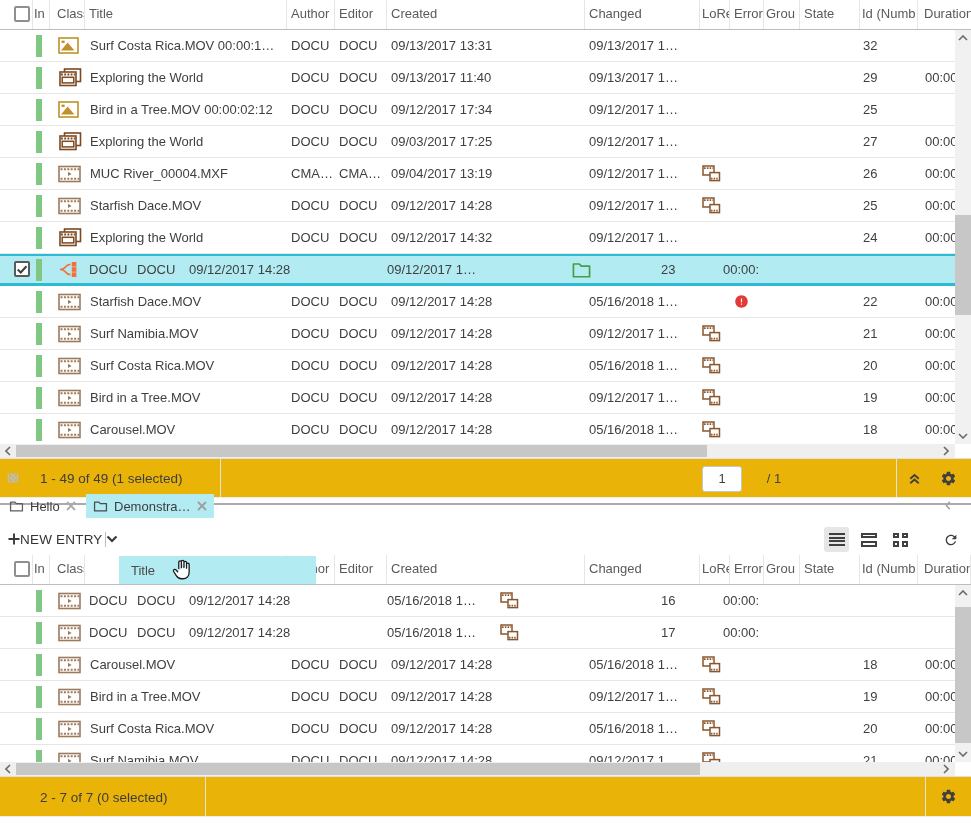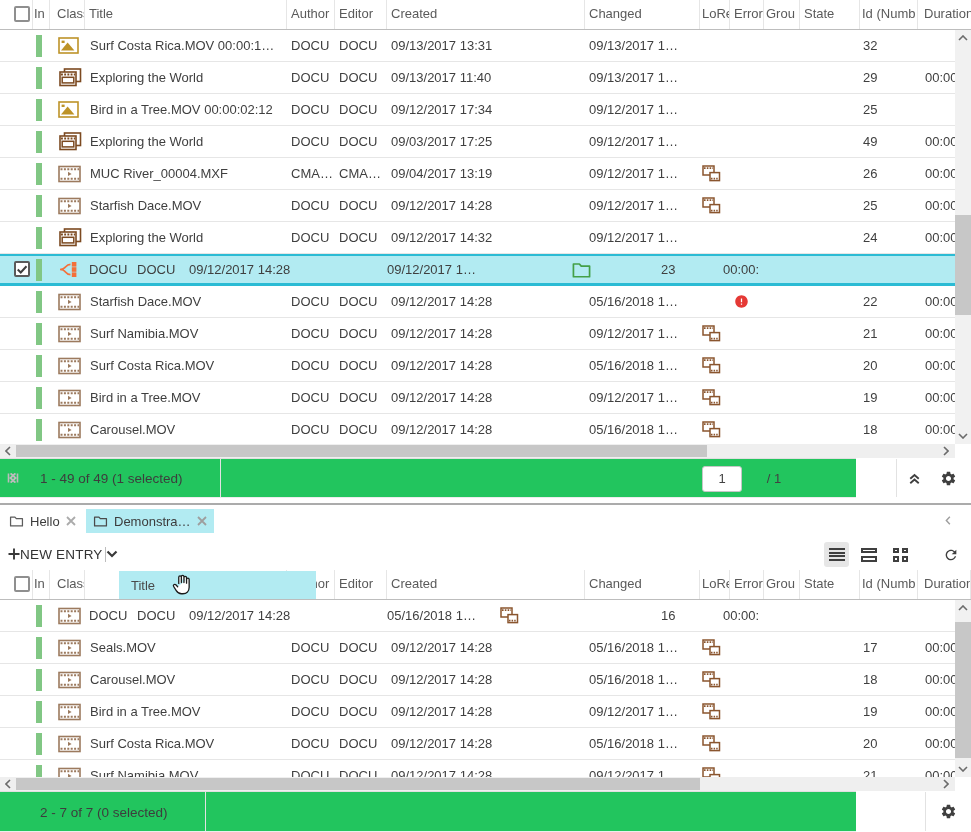--- a/index.html
+++ b/index.html
@@ -1,21 +1,21 @@
 <!DOCTYPE html>
 <html><head>
 <meta charset="utf-8">
 <style>
   *{margin:0;padding:0;box-sizing:border-box}
   html,body{background:#fff}
   #stage{position:relative;width:971px;height:832px;overflow:hidden;background:#fff;
          font-family:"Liberation Sans",sans-serif;color:#424242}
   .panel{position:absolute;left:0;width:971px}
   #top-panel{top:0;height:498px}
-  #bottom-panel{top:506px;height:326px}
+  #bottom-panel{top:491px;height:326px}
   #splitter{position:absolute;top:503px;left:0;width:971px;height:2px;background:#ababab}
 
   
   .col-check{width:33px}.col-in{width:17px}.col-class{width:35px}.col-title{width:202px}
   .col-author{width:48px}.col-editor{width:52px}.col-created{width:198px}.col-changed{width:115px}
   .col-lore{width:30px}.col-error{width:34px}.col-grou{width:36px}.col-state{width:60px}
   .col-id{width:58px}.col-duration{width:53px}
 
   .thead{position:absolute;left:0;width:971px;height:30px;display:flex;background:#fff;
          border-bottom:1px solid #bdbdbd}
@@ -64,21 +64,21 @@
   .hscroll{position:absolute;left:0;width:955px;height:14px;background:#efefef}
   #top-hscroll{top:444px}
   #bottom-hscroll{top:271px}
   .hthumb{position:absolute;top:1px;height:12px;background:#c7c7c7}
   #top-hthumb{left:16px;width:691px}
   #bottom-hthumb{left:16px;width:684px}
   .harrow{position:absolute;top:0;width:14px;height:14px;display:flex;align-items:center;justify-content:center}
   .harrow.left{left:1px}.harrow.right{right:2px}
 
   
-  .statusbar{position:absolute;left:0;width:856px;background:#22c55e;
+  .statusbar{position:absolute;left:0;width:971px;background:#eab308;
              border-top:1px solid #e0e0e0;border-bottom:1px solid #ececec}
   #top-status{top:458px;height:40px}
   #bottom-status{top:285px;height:41px}
   .range-label{position:absolute;left:40px;top:50%;transform:translateY(-50%);
                font-size:13.5px;color:#3d3d3d}
   .vdiv{position:absolute;top:0;bottom:0;width:1px;background:#e2e2e2}
   .pgbtn{position:absolute;top:0;height:100%;width:26px;display:flex;align-items:center;justify-content:center}
   #pg-first{left:638}#pg-prev{left:668}#pg-next{left:800}#pg-last{left:826}
   #page-box{position:absolute;left:702px;top:7px;width:40px;height:26px;border:1px solid #c6c6c6;
             border-radius:3px;background:#fff;text-align:center;line-height:24px;font-size:13px;color:#424242}
@@ -280,21 +280,21 @@
     <div class="td col-lore">
       
     </div>
     <div class="td col-error">
       
     </div>
     <div class="td col-grou">
       
     </div>
     <div class="td col-state"></div>
-    <div class="td col-id">49</div>
+    <div class="td col-id">27</div>
     <div class="td col-duration">00:00:</div>
   </div>
         <div class="trow">
     <div class="td col-check">
       
     </div>
     <div class="td col-in">
       <span class="inbar"></span>
     </div>
     <div class="td col-class">
@@ -885,21 +885,20 @@
       <span class="cicon">
         <svg width="23" height="18" viewBox="0 0 23 18">
                 <rect x="1" y="1.5" width="21" height="15" fill="none" stroke="#9c7a5e" stroke-width="1.6"></rect>
                 <line x1="2.5" y1="4.3" x2="21" y2="4.3" stroke="#9c7a5e" stroke-width="2.1" stroke-dasharray="2 1.4"></line>
                 <line x1="2.5" y1="13.7" x2="21" y2="13.7" stroke="#9c7a5e" stroke-width="2.1" stroke-dasharray="2 1.4"></line>
                 <polygon points="10,6.8 13.6,8.9 10,11" fill="#9c7a5e"></polygon>
               </svg>
       </span>
 
     </div>
-    <div class="td col-title">Seals.MOV</div>
     <div class="td col-author">DOCU</div>
     <div class="td col-editor">DOCU</div>
     <div class="td col-created">09/12/2017 14:28</div>
     <div class="td col-changed">05/16/2018 1…</div>
     <div class="td col-lore">
       <span class="cicon">
         <svg width="19" height="17" viewBox="0 0 19 17">
                 <rect x="1" y="1" width="11" height="9" fill="none" stroke="#8a552e" stroke-width="1.5"></rect>
                 <line x1="2" y1="3.1" x2="11" y2="3.1" stroke="#8a552e" stroke-width="1.8" stroke-dasharray="1.6 1.2"></line>
                 <rect x="8" y="7.6" width="9.5" height="8" fill="#fff" stroke="#8a552e" stroke-width="1.5"></rect>

